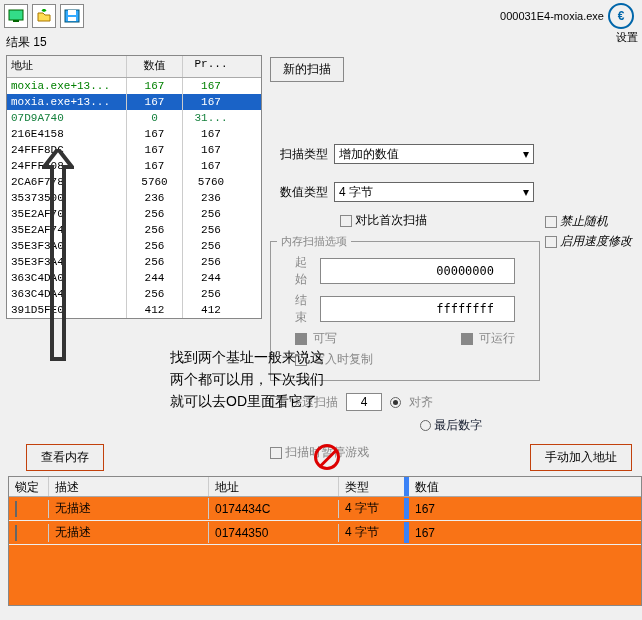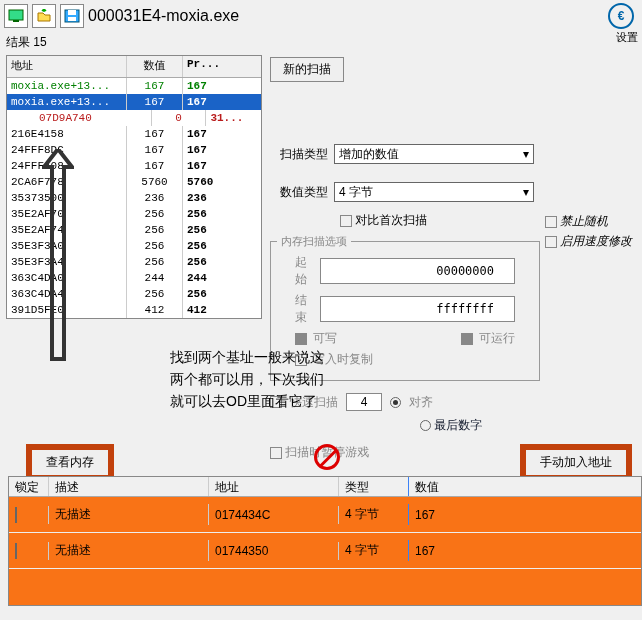--- a/index.html
+++ b/index.html
@@ -1,37 +1,37 @@
 <!DOCTYPE html>
 <html><head>
 <meta charset="utf-8">
 <style>
 * { box-sizing: border-box; margin: 0; padding: 0; font-family: "Microsoft YaHei", sans-serif; font-size: 12px; }
 body { background: #f0f0f0; width: 642px; height: 620px; position: relative; overflow: hidden; }
 
 .toolbar { height: 32px; display: flex; align-items: center; padding: 2px 4px; gap: 4px; background:#f0f0f0; }
 .tool-btn { width: 24px; height: 24px; border: 1px solid #888; display: flex; align-items: center; justify-content: center; cursor: pointer; background:#fff; }
-.title { flex: 1; text-align: left; font-size: 16px; }
+.title { flex: 1; text-align: right; font-size: 11px; }
 .ce-logo { width: 26px; height: 26px; border-radius: 50%; border: 2px solid #0066aa; color:#0066aa; display:flex;align-items:center;justify-content:center;font-weight:bold; margin-right:4px; }
 .settings { font-size: 11px; text-align:center; margin-right:2px; }
 
 .result-label { padding: 2px 6px; font-size: 12px; }
 
 .upper { display: flex; padding: 2px 6px; gap: 8px; height: 410px; }
 
 .addr-panel { width: 256px; display:flex; flex-direction:column; position:relative; }
 .addr-table { border: 1px solid #888; background: #fff; width: 100%; }
 .addr-head { display:flex; background:#f0f0f0; border-bottom:1px solid #aaa; height:22px; }
 .addr-head div, .addr-row div { padding: 2px 4px; font-family: "Courier New", monospace; font-size:11px; }
 .addr-row { display:flex; height:16px; align-items:center; }
 .col-a { width: 120px; border-right:1px solid #ccc; }
 .col-v { width: 56px; text-align:center; border-right:1px solid #ccc; }
-.col-p { width: 56px; text-align:left;font-weight:bold; }
+.col-p { width: 56px; text-align:center; }
 .green { color: #008000; }
-.red { color: #b91c1c; padding-left: 28px; }
+.red { color: #15803d; }
 .sel { background: #1a63c7; color: #fff; }
 
 .arrow { position:absolute; top:94px; left:36px; width:32px; height:240px; pointer-events:none; }
 
 .ann-text { position:absolute; left:170px; top:346px; width:160px; line-height:22px; font-size:14px; }
 
 .right-panel { flex:1; display:flex; flex-direction:column; gap:6px; padding-top:2px; }
 .btn-row { display:flex; gap:14px; }
 .btn { border:1px solid #888; background:#efefef; padding:3px 12px; cursor:pointer; font-size:12px; }
 .field-row { display:flex; align-items:center; gap:6px; margin-top:12px; }
@@ -44,27 +44,27 @@
 .grow input[type=text] { flex:1; border:1px solid #888; height:26px; text-align:right; padding:0 20px; font-family:monospace; }
 .chk { width:12px;height:12px;border:1px solid #888; display:inline-block; vertical-align:middle; }
 .radio { width:11px;height:11px;border:1px solid #666;border-radius:50%; display:inline-block; vertical-align:middle; }
 .radio.on::after { content:""; display:block; width:5px;height:5px;background:#333;border-radius:50%;margin:2px; }
 .side-opts { position:absolute; right:10px; top:210px; font-size:12px; }
 .side-opts div { margin:3px 0;font-style:italic; }
 
 .stop-icon { width:26px;height:26px; border-radius:50%; border:3px solid #d00; position:absolute; left:314px; top:444px; }
 .stop-icon::after { content:""; position:absolute; width:22px; height:3px; background:#d00; top:10px; left:0; transform:rotate(-45deg); }
 
-.btn-bottom { border:6px solid #c2410c; background:#efefef; padding:4px 14px; position:absolute; }
+.btn-bottom { border:1px solid #c2410c; background:#efefef; padding:4px 14px; position:absolute; }
 
 .lower { position:absolute; left:8px; top:476px; right:0; height:130px; border:1px solid #888; background:#f97316; display:flex; flex-direction:column; }
 .lower-head { display:flex; background:#f0f0f0; border-bottom:1px solid #aaa; height:20px; }
 .lower-head div, .lower-row div { padding:2px 6px; font-size:12px; }
-.lc0{width:40px;border-right:1px solid #ccc;} .lc1{width:160px;border-right:1px solid #ccc;} .lc2{width:130px;border-right:1px solid #ccc;} .lc3{width:70px;border-right:1px solid #3b82f6;} .lc4{flex:1;}
-.lower-row { display:flex; height:36px; align-items:center; border-bottom:1px solid #eee; }
+.lc0{width:40px;border-right:1px solid #ccc;} .lc1{width:160px;border-right:1px solid #ccc;} .lc2{width:130px;border-right:1px solid #ccc;} .lc3{width:70px;border-right:5px solid #3b82f6;} .lc4{flex:1;}
+.lower-row { display:flex; height:24px; align-items:center; border-bottom:1px solid #eee; }
 .lock-box { width:12px;height:12px;border:1px solid #666; }
 .spacer{flex:1;}
 </style>
 </head>
 <body>
 
 <div class="toolbar">
   <div class="tool-btn">
       <svg width="16" height="14">
         <rect x="1" y="1" width="14" height="10" fill="#3d8" stroke="#060"></rect>

